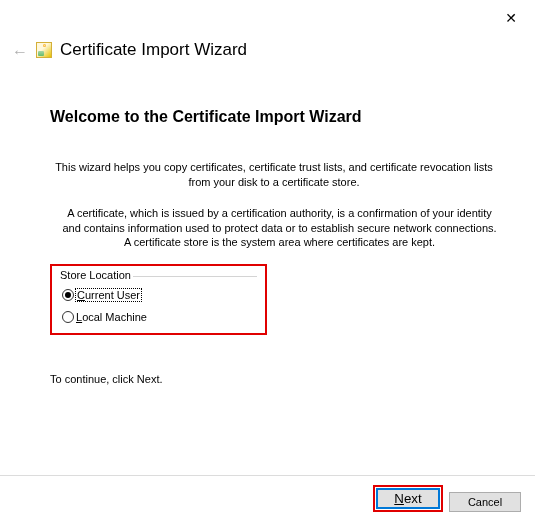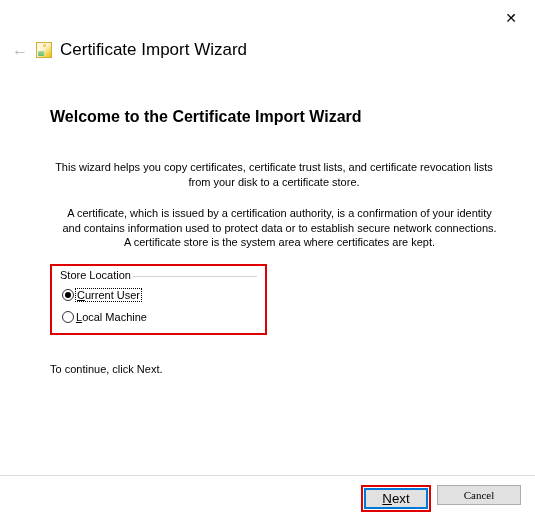--- a/index.html
+++ b/index.html
@@ -137,45 +137,45 @@
       height: 6px;
       background: #000;
       border-radius: 50%;
     }
     .radio-label.selected {
       outline: 1px dotted #000;
       outline-offset: 0px;
       padding: 0 1px;
     }
     .continue-note {
-      margin-top: 28px;
+      margin-top: 38px;
       font-size: 11px;
     }
     .footer-divider {
       position: absolute;
       bottom: 48px;
       left: 0;
       width: 100%;
       border-top: 1px solid #dcdcdc;
     }
     .footer-buttons {
       position: absolute;
       bottom: 12px;
       right: 14px;
       display: flex;
       gap: 6px;
-      align-items: flex-start;
+      align-items: flex-end;
     }
     .btn {
-      font-family: Liberation Serif, serif;
+      font-family: Liberation Sans, sans-serif;
       font-size: 11px;
       background: #e1e1e1;
       border: 1px solid #adadad;
       padding: 3px 0;
-      width: 84px;
+      width: 72px;
       text-align: center;
       cursor: default;
     }
     .btn-primary-wrap {
       border: 2px solid #e00000;
       padding: 1px;
     }
     .btn-primary {
       border: 2px solid #0078d7;
       background: #e1e1e1;

